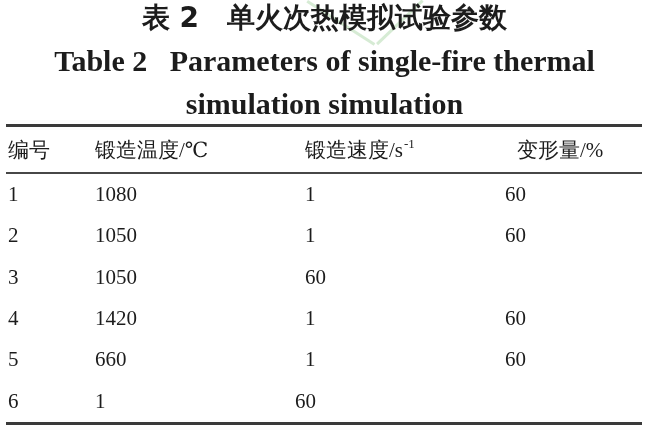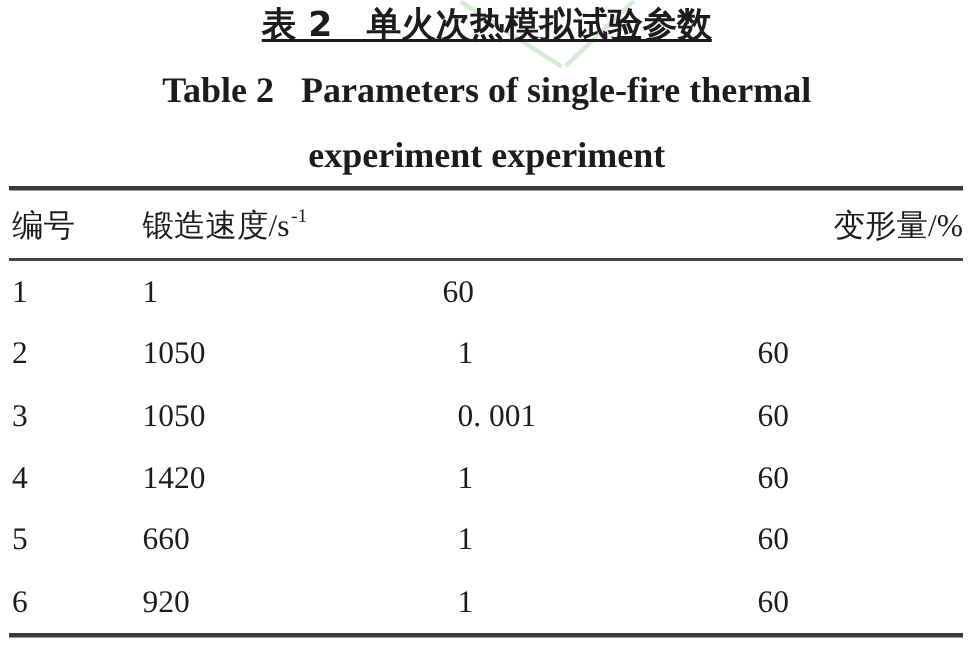--- a/index.html
+++ b/index.html
@@ -22,32 +22,31 @@
   }
   .wm-left  { left: 308px; top: 0;    width: 80px; transform: rotate(32.7deg); }
   .wm-right { left: 376px; top: 43px; width: 63px; transform: rotate(-43.7deg); }
 
   .caption-zh {
     position: absolute;
     top: 1px; left: 0; right: 0;
     text-align: center;
     font-family: "DejaVu Sans", "Liberation Sans", sans-serif;
     font-weight: bold;
-    font-size: 23px;
+    font-size: 28px;
     line-height: 33px;
     white-space: pre-wrap;
-    text-decoration: underline;
   }
   .caption-en {
     position: absolute;
     left: 0; right: 0;
     text-align: center;
     font-family: "Liberation Serif", "DejaVu Serif", serif;
     font-weight: bold;
-    font-size: 24px;
+    font-size: 30px;
     line-height: 32px;
     white-space: pre-wrap;
   }
   .caption-en1 { top: 45px; }
   .caption-en2 { top: 88px; }
 
   .datatable {
     position: absolute;
     left: 6px; top: 124px;
     width: 636px;
@@ -68,85 +67,85 @@
   }
   .cell {
     box-sizing: border-box;
     padding-left: 2px;
     white-space: pre;
   }
   .c1 { width: 87px; }
   .c2 { width: 210px; }
   .c3 { width: 200px; }
   .c4 { flex: 1; }
-  .hrow .c4 { padding-left: 14px; text-align: right; }
+  .hrow .c4 { padding-left: 14px; }
   sup.unit-sup {
     font-size: 13px;
     position: relative;
     top: -1px;
     margin-left: 1px;
   }
 </style>
 </head>
 <body>
 
 <div class="page">
 
   <div>
     <div class="wm wm-left"></div>
     <div class="wm wm-right"></div>
   </div>
 
   <div class="caption-zh">表 2　单火次热模拟试验参数</div>
   <div class="caption-en caption-en1">Table 2   Parameters of single-fire thermal</div>
-  <div class="caption-en caption-en2">experiment experiment</div>
+  <div class="caption-en caption-en2">simulation simulation</div>
 
   <div class="datatable">
 
     <div class="hrow">
       <div class="cell c1">编号</div>
+      <div class="cell c2">锻造温度/℃</div>
       <div class="cell c3"><span>锻造速度/s</span><sup class="unit-sup">-1</sup></div>
       <div class="cell c4">变形量/%</div>
     </div>
 
     <div class="brow">
       <div class="cell c1">1</div>
+      <div class="cell c2">1080</div>
       <div class="cell c3">1</div>
       <div class="cell c4">60</div>
     </div>
 
     <div class="brow">
       <div class="cell c1">2</div>
       <div class="cell c2">1050</div>
       <div class="cell c3">1</div>
       <div class="cell c4">60</div>
     </div>
 
     <div class="brow">
       <div class="cell c1">3</div>
       <div class="cell c2">1050</div>
-      <div class="cell c3">0. 001</div>
       <div class="cell c4">60</div>
     </div>
 
     <div class="brow">
       <div class="cell c1">4</div>
       <div class="cell c2">1420</div>
       <div class="cell c3">1</div>
       <div class="cell c4">60</div>
     </div>
 
     <div class="brow">
       <div class="cell c1">5</div>
       <div class="cell c2">660</div>
       <div class="cell c3">1</div>
       <div class="cell c4">60</div>
     </div>
 
     <div class="brow">
       <div class="cell c1">6</div>
-      <div class="cell c2">920</div>
       <div class="cell c3">1</div>
       <div class="cell c4">60</div>
     </div>
 
   </div>
 </div>
 
 </body></html>

